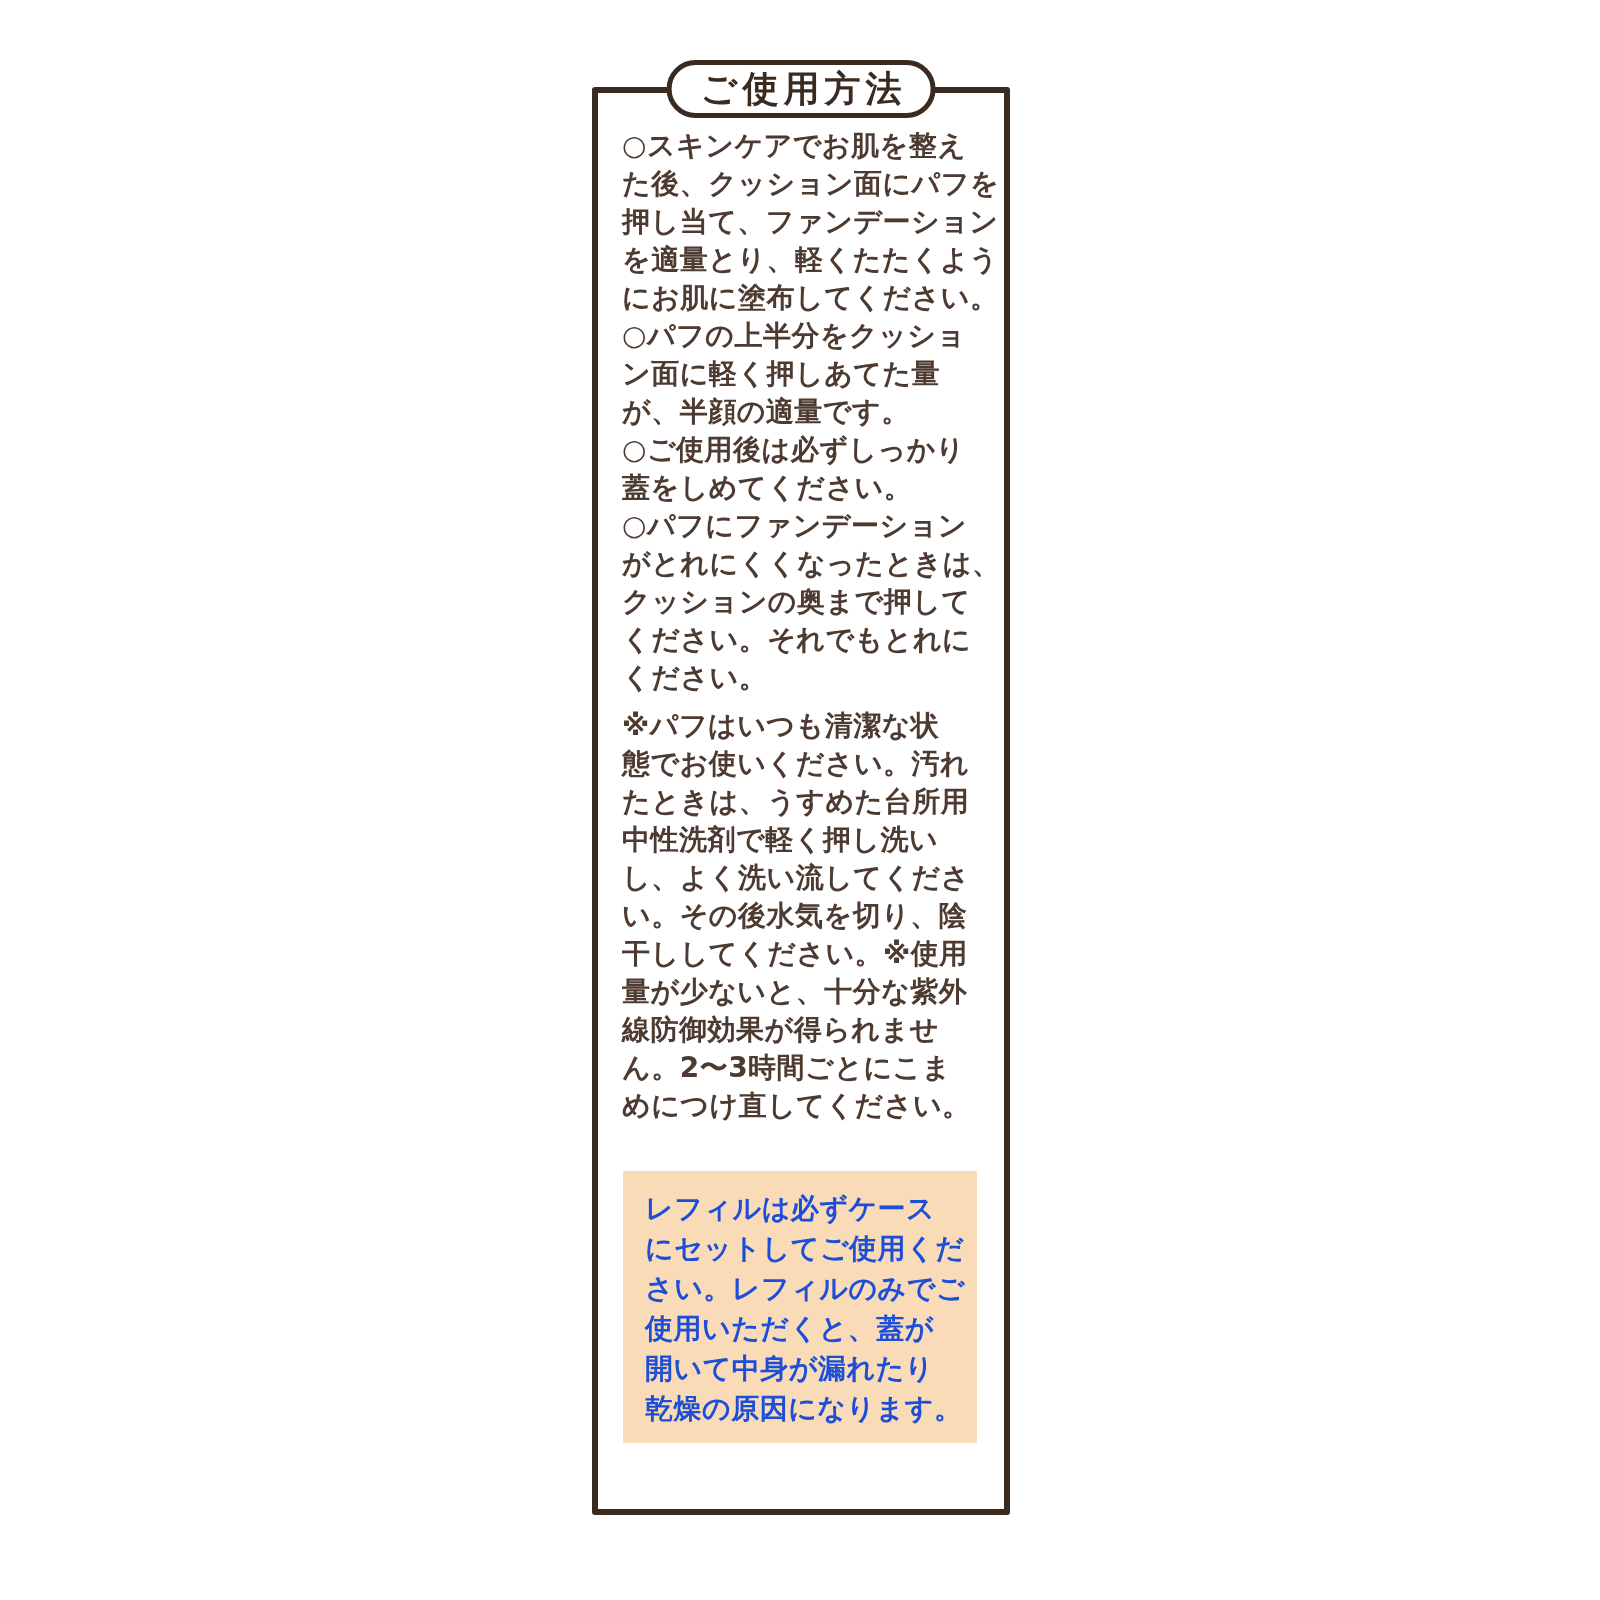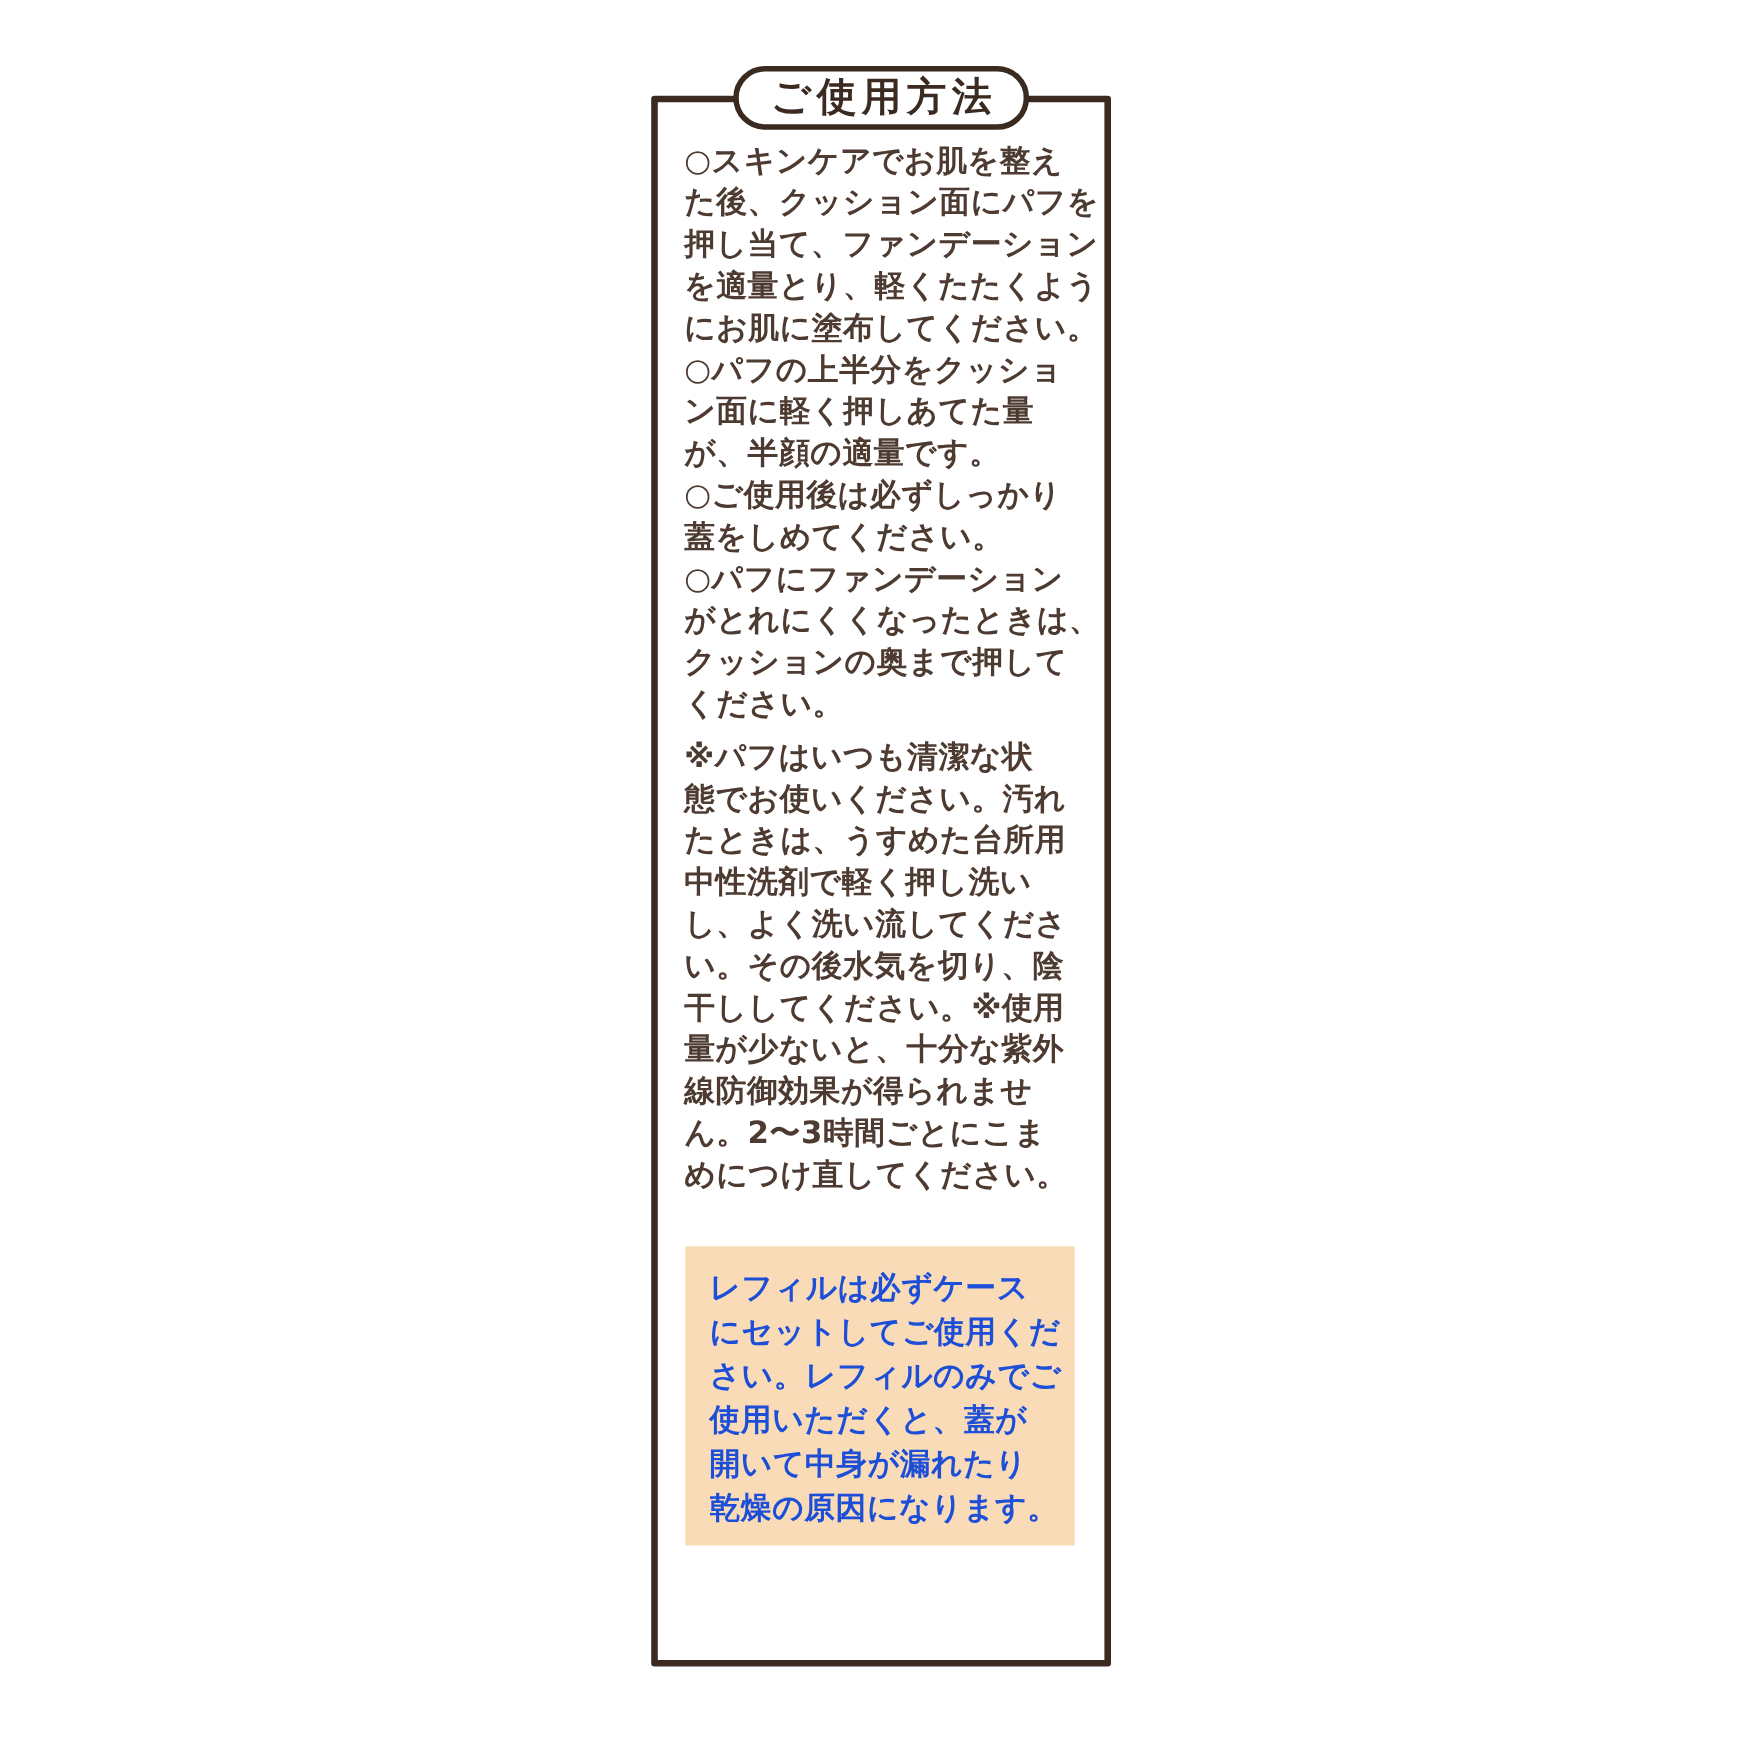--- a/index.html
+++ b/index.html
@@ -106,20 +106,21 @@
 
     <div class="para">
       <div class="line">○ご使用後は必ずしっかり</div>
       <div class="line">蓋をしめてください。</div>
     </div>
 
     <div class="para">
       <div class="line">○パフにファンデーション</div>
       <div class="line">がとれにくくなったときは、</div>
       <div class="line">クッションの奥まで押して</div>
+      <div class="line">ください。それでもとれに</div>
       <div class="line">ください。</div>
     </div>
 
     <div class="para spaced">
       <div class="line">※パフはいつも清潔な状</div>
       <div class="line">態でお使いください。汚れ</div>
       <div class="line">たときは、うすめた台所用</div>
       <div class="line">中性洗剤で軽く押し洗い</div>
       <div class="line">し、よく洗い流してくださ</div>
       <div class="line">い。その後水気を切り、陰</div>

